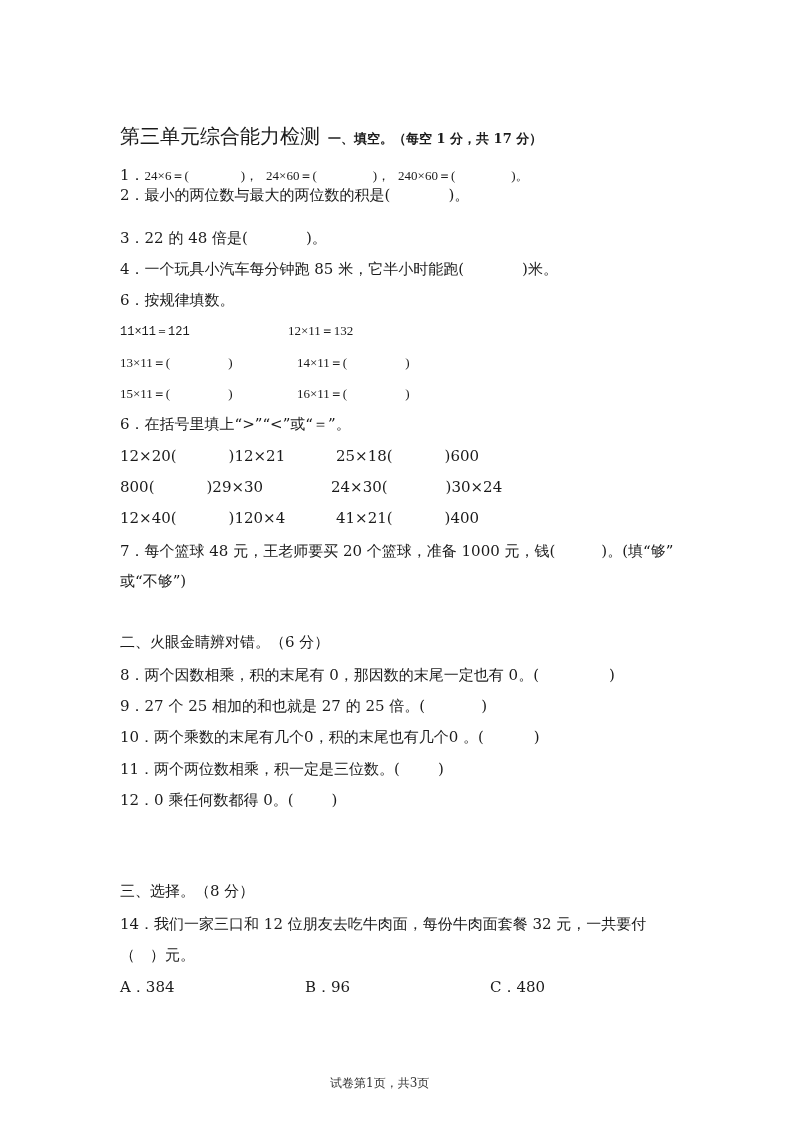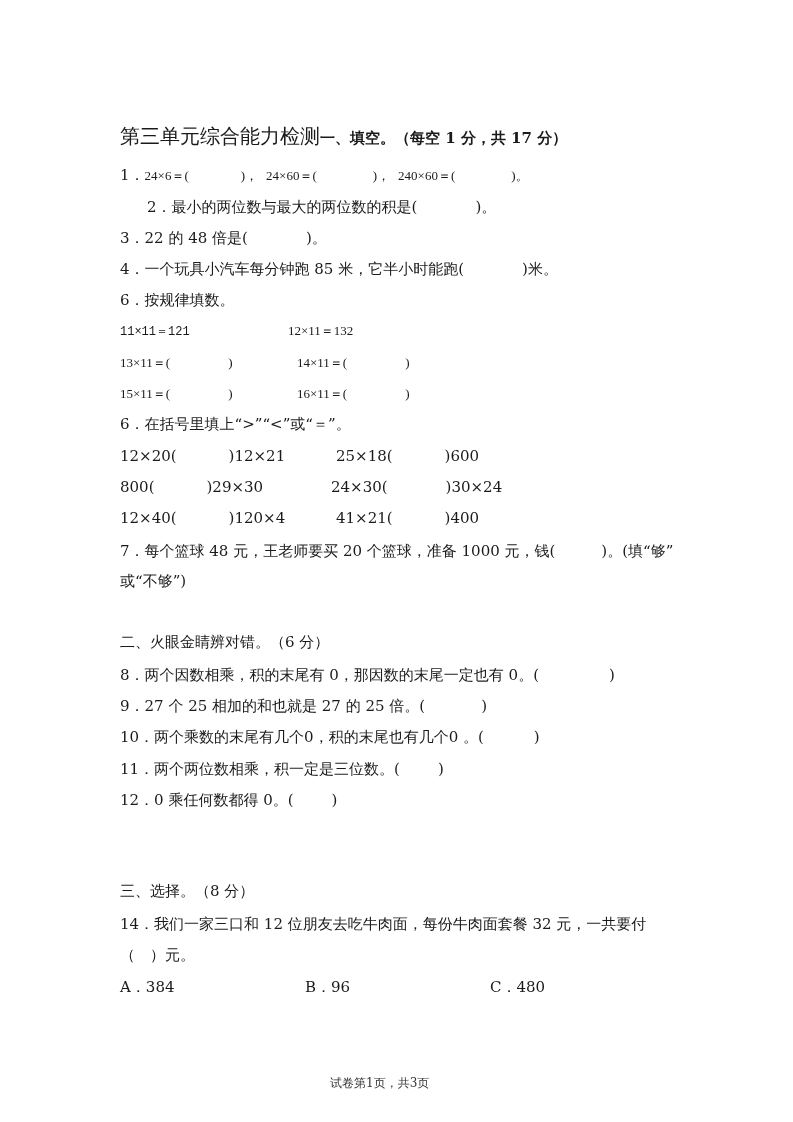--- a/index.html
+++ b/index.html
@@ -1,21 +1,21 @@
 <!DOCTYPE html>
 <html><head>
 <meta charset="utf-8">
 <style>
   html, body { margin: 0; padding: 0; background: #ffffff; }
   body { width: 793px; height: 1122px; position: relative; overflow: hidden;
          font-family: "DejaVu Serif", "Liberation Serif", serif; color: #1a1a1a; }
   .page { position: absolute; left: 0; top: 0; width: 793px; height: 1122px; }
   .abs { position: absolute; white-space: nowrap; }
   .title { left: 120px; top: 123px; font-size: 20px; }
-  .title .sub { font-size: 15px; font-weight: bold; }
+  .title .sub { font-size: 13px; font-weight: bold; margin-left: 8px; }
   .line { font-size: 15px; line-height: 20px; }
   .math { font-size: 13px; font-family: "Liberation Serif", serif; }
   .mathsm { font-size: 12px; font-family: Liberation Mono, monospace; }
   .sec { font-size: 15px; font-weight: normal; }
   .blank { display: inline-block; }
   .footer-wm { left: 287px; top: 1069px; font-size: 15px; color: #555; font-family: "DejaVu Sans", sans-serif; }
   .footer-pg { left: 330px; top: 1075px; font-size: 12px; color: #333; }
 </style>
 </head>
 <body>
@@ -23,21 +23,21 @@
 <div class="page">
 
   <div class="abs title">
     <span>第三单元综合能力检测</span><span class="sub">一、填空。（每空 1 分，共 17 分）</span>
   </div>
 
   <div class="abs line" style="left:120px; top:165px;">
     <span>1．</span><span class="math">24×6＝(</span><span class="blank" style="width:52px"></span><span class="math">)，</span><span style="display:inline-block;width:8px"></span><span class="math">24×60＝(</span><span class="blank" style="width:56px"></span><span class="math">)，</span><span style="display:inline-block;width:8px"></span><span class="math">240×60＝(</span><span class="blank" style="width:56px"></span><span class="math">)。</span>
   </div>
 
-  <div class="abs line" style="left:120px; top:197px;margin-left:27px;">
+  <div class="abs line" style="left:120px; top:185px;">
     <span>2．最小的两位数与最大的两位数的积是(</span><span class="blank" style="width:58px"></span><span>)。</span>
   </div>
 
   <div class="abs line" style="left:120px; top:228px;">
     <span>3．22 的 48 倍是(</span><span class="blank" style="width:58px"></span><span>)。</span>
   </div>
 
   <div class="abs line" style="left:120px; top:259px;">
     <span>4．一个玩具小汽车每分钟跑 85 米，它半小时能跑(</span><span class="blank" style="width:58px"></span><span>)米。</span>
   </div>

